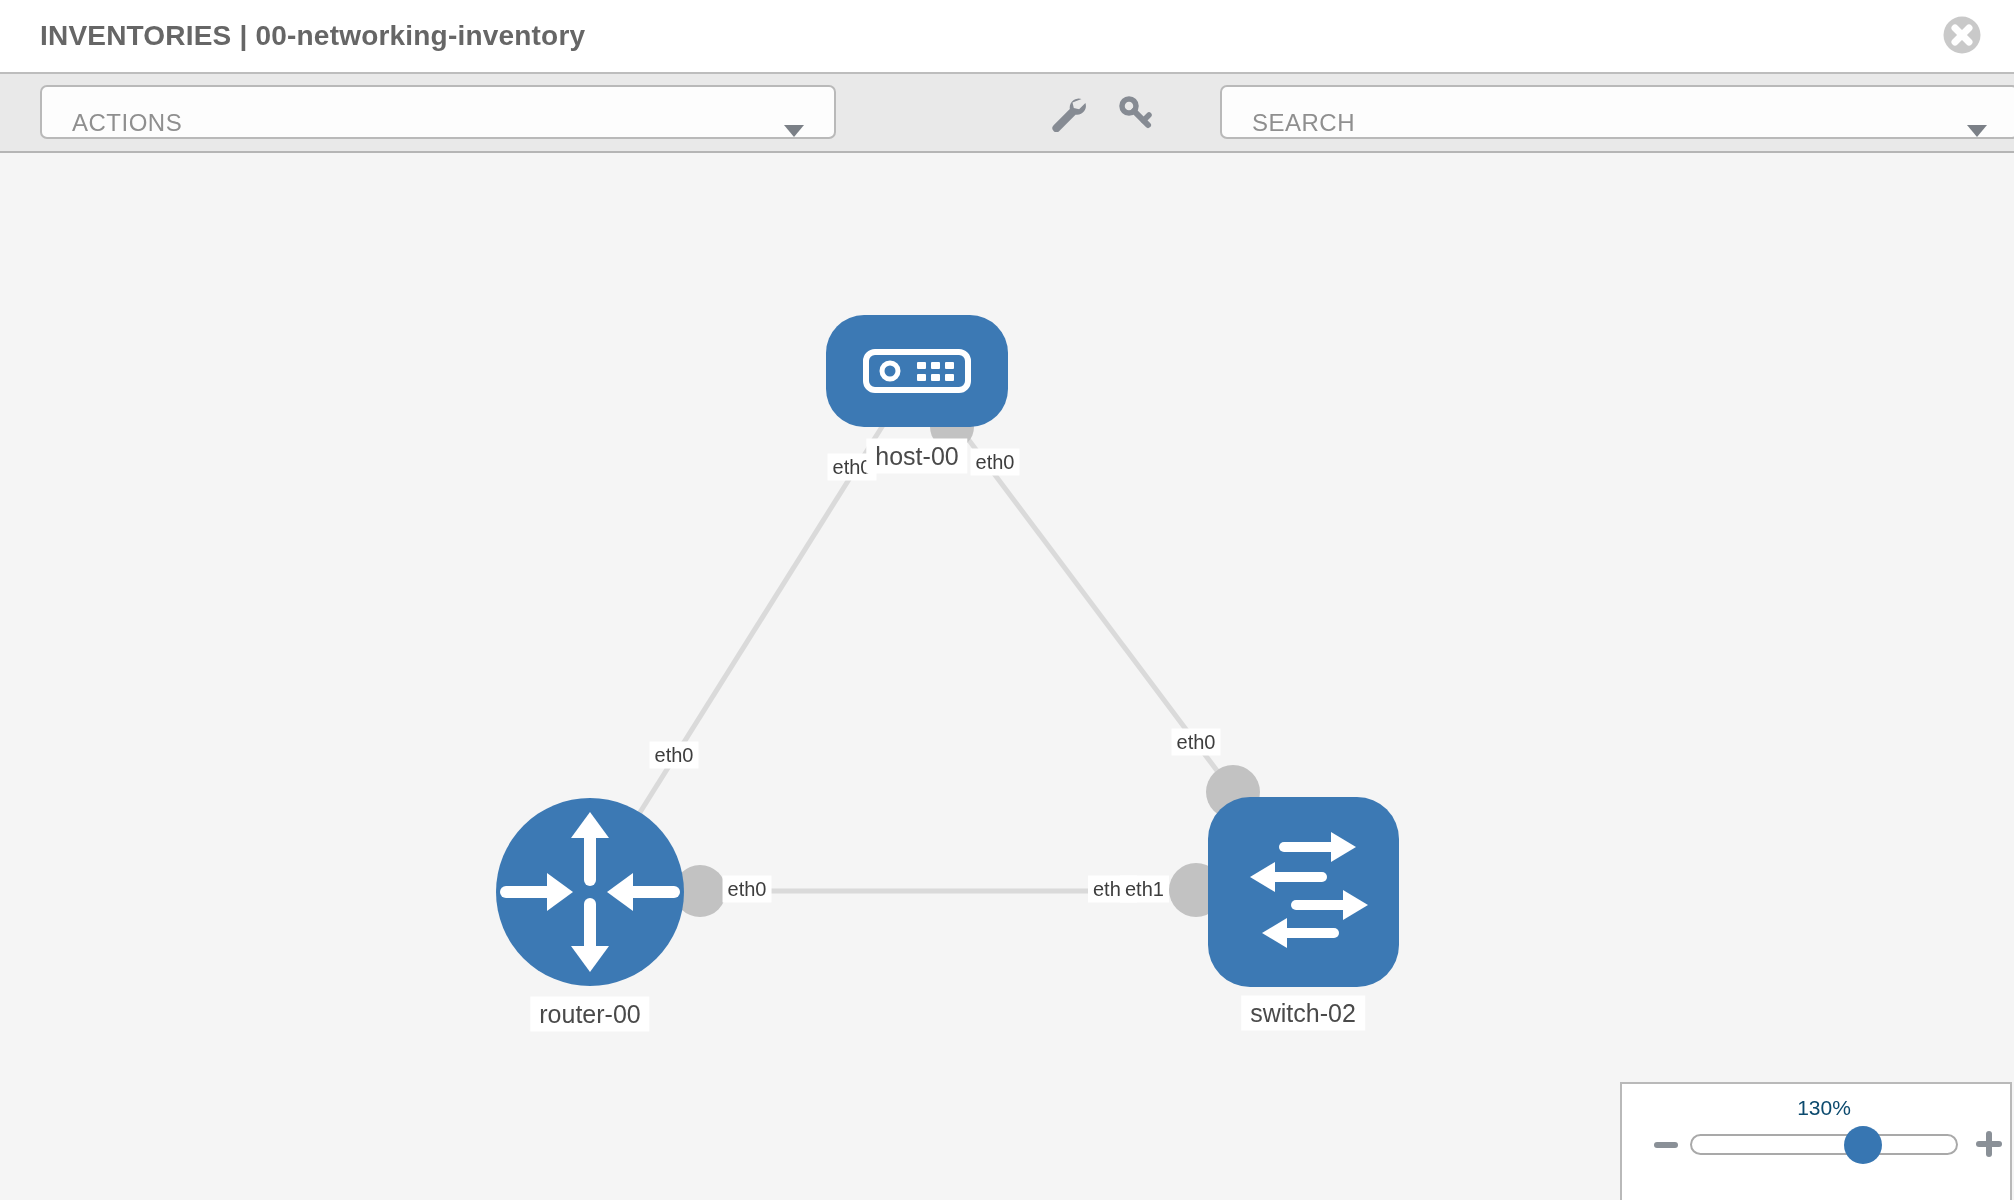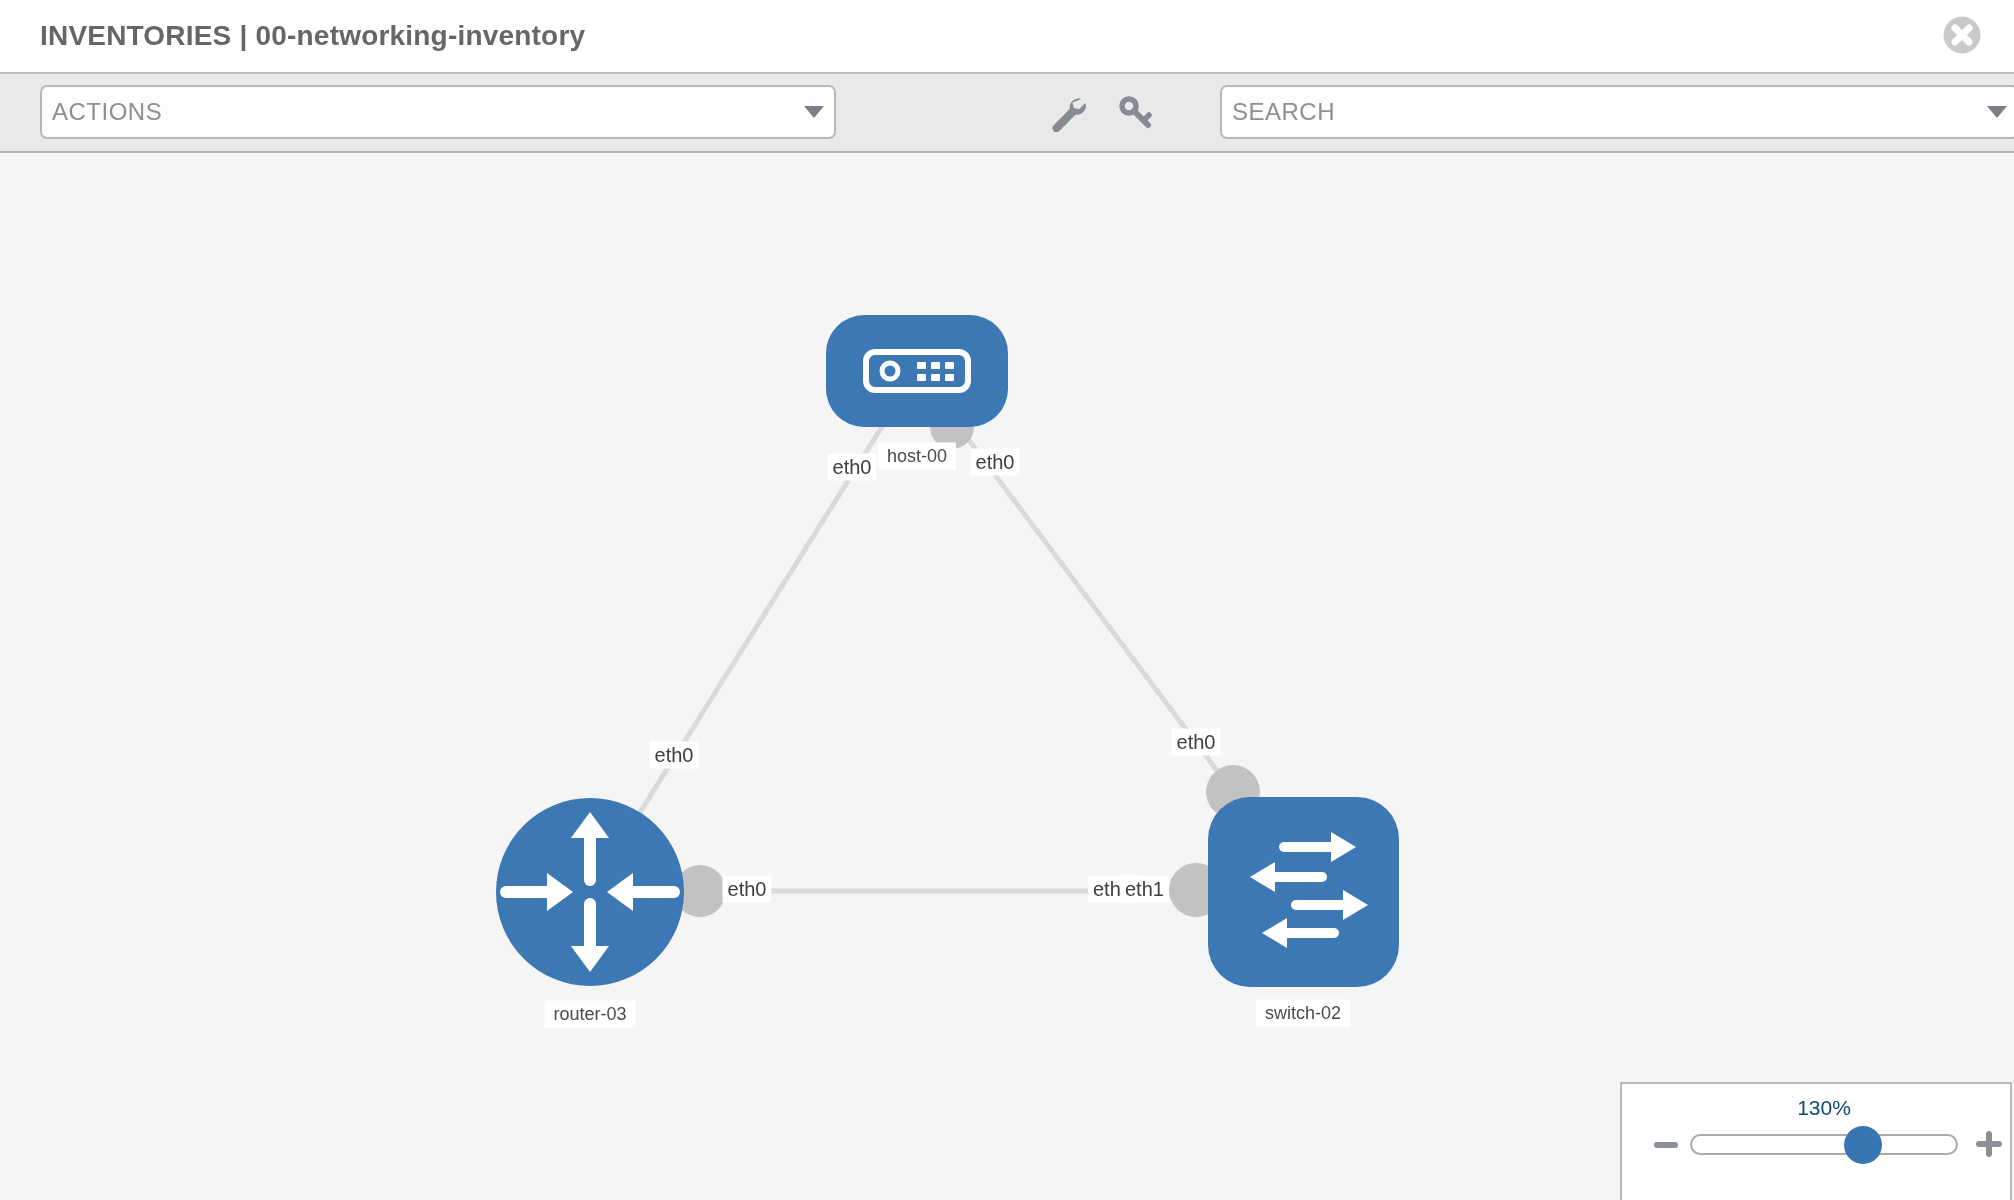--- a/index.html
+++ b/index.html
@@ -10,38 +10,38 @@
   .header{position:absolute;left:0;top:0;width:2014px;height:72px;background:#ffffff;
           border-bottom:2px solid #bdbdbd;}
   .header-title{position:absolute;left:40px;top:20px;font-size:28px;font-weight:bold;color:#666666;
                 letter-spacing:.2px;}
   .close-btn{position:absolute;right:33px;top:16px;width:38px;height:38px;cursor:pointer;}
 
   
   .toolbar{position:absolute;left:0;top:74px;width:2014px;height:77px;background:#e9e9e9;
            border-bottom:2px solid #b5b5b5;}
   .select-box{position:absolute;top:11px;height:54px;background:#fdfdfd;border:2px solid #b9b9b9;
-              border-radius:7px;display:flex;align-items:center;justify-content:space-between;
-              padding:0 10px;box-sizing:border-box;cursor:pointer;}
+              border-radius:7px;display:flex;align-items:flex-end;justify-content:space-between;
+              padding:0 30px;box-sizing:border-box;cursor:pointer;}
   .select-box .sel-label{font-size:24px;color:#8f8f8f;letter-spacing:.5px;}
   .chevron{width:0;height:0;border-left:10px solid transparent;border-right:10px solid transparent;
            border-top:12px solid #7b8087;}
   .actions-box{left:40px;width:796px;}
   .search-box{left:1220px;width:799px;}
   .tool-icon{position:absolute;top:20px;width:38px;height:38px;cursor:pointer;}
   .wrench-icon{left:1048px;}
   .key-icon{left:1117px;}
 
   
   .canvas{position:absolute;left:0;top:153px;width:2014px;height:1047px;background:#f5f5f5;}
   .topo-svg{position:absolute;left:0;top:0;}
 
   
   .node-label{position:absolute;transform:translate(-50%,-50%);background:#ffffff;color:#4a4a4a;
-              font-size:18px;padding:3px 9px;white-space:nowrap;z-index:5;}
+              font-size:25px;padding:3px 9px;white-space:nowrap;z-index:5;}
   .if-label{position:absolute;transform:translate(-50%,-50%);background:#ffffff;color:#3d3d3d;
             font-size:20px;padding:2px 5px;white-space:nowrap;z-index:4;}
   .if-label.edge-left{transform:translateY(-50%);}
   .z-back{z-index:3;}
   .z-front{z-index:4;}
 
   
   .zoom-panel{position:absolute;left:1620px;top:929px;width:392px;height:200px;background:#ffffff;
               border:2px solid #b9b9b9;box-sizing:border-box;z-index:10;}
   .zoom-value{position:absolute;left:8px;top:12px;width:100%;text-align:center;font-size:21px;color:#0c4a6e;}
@@ -148,21 +148,21 @@
           <polygon points="1250,724 1275,709 1275,739" stroke="none"></polygon>
           <line x1="1296" y1="752" x2="1346" y2="752"></line>
           <polygon points="1368,752 1343,737 1343,767" stroke="none"></polygon>
           <line x1="1334" y1="780" x2="1284" y2="780"></line>
           <polygon points="1262,780 1287,765 1287,795" stroke="none"></polygon>
         </g>
       </g>
     </svg>
 
     <div class="node-label" style="left:917px;top:303px;">host-00</div>
-    <div class="node-label" style="left:590px;top:861px;">router-03</div>
+    <div class="node-label" style="left:590px;top:861px;">router-00</div>
     <div class="node-label" style="left:1303px;top:860px;">switch-02</div>
 
     <div class="if-label" style="left:852px;top:314px;">eth0</div>
     <div class="if-label" style="left:995px;top:309px;">eth0</div>
     <div class="if-label" style="left:674px;top:602px;">eth0</div>
     <div class="if-label" style="left:1196px;top:589px;">eth0</div>
     <div class="if-label" style="left:747px;top:736px;">eth0</div>
     <div class="if-label edge-left z-back" style="left:1088px;top:736px;">eth1</div>
     <div class="if-label edge-left z-front" style="left:1120px;top:736px;">eth1</div>
 

